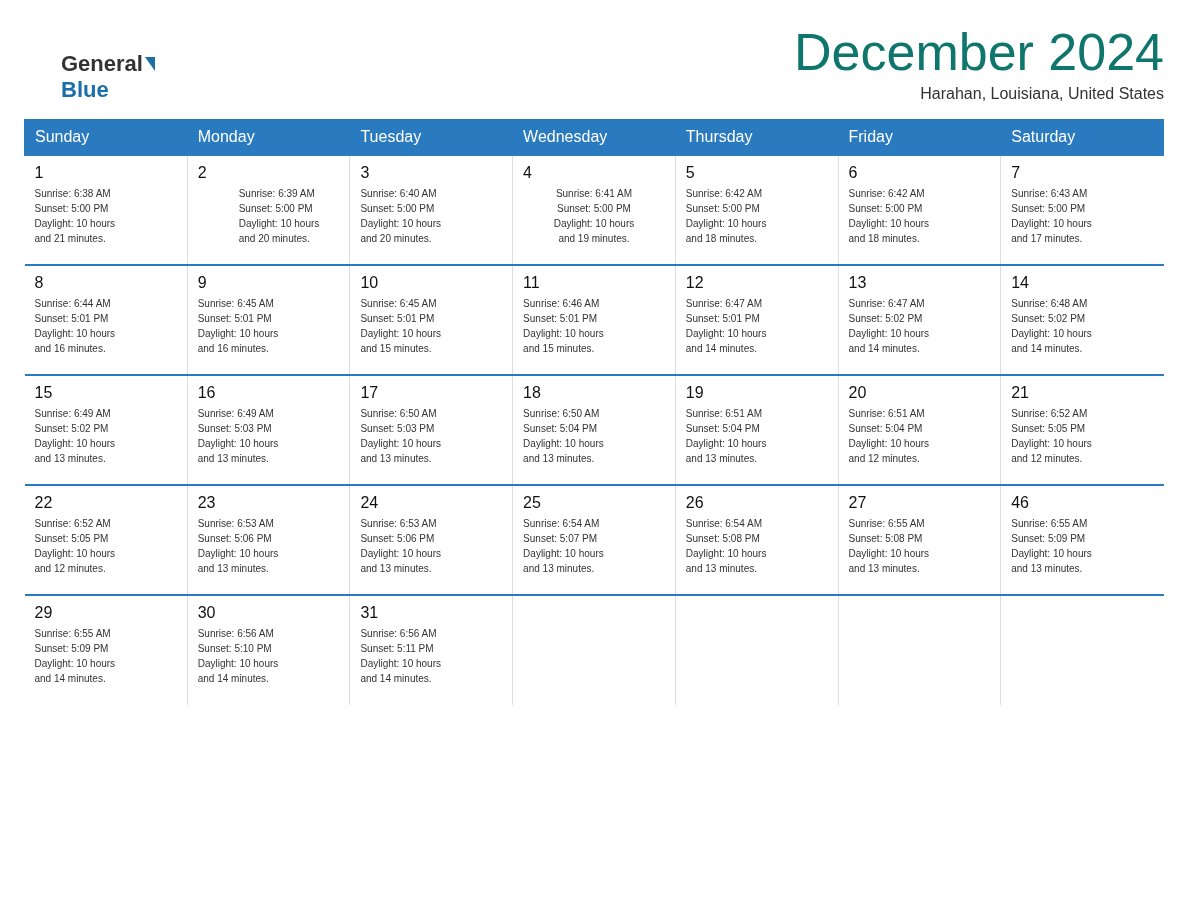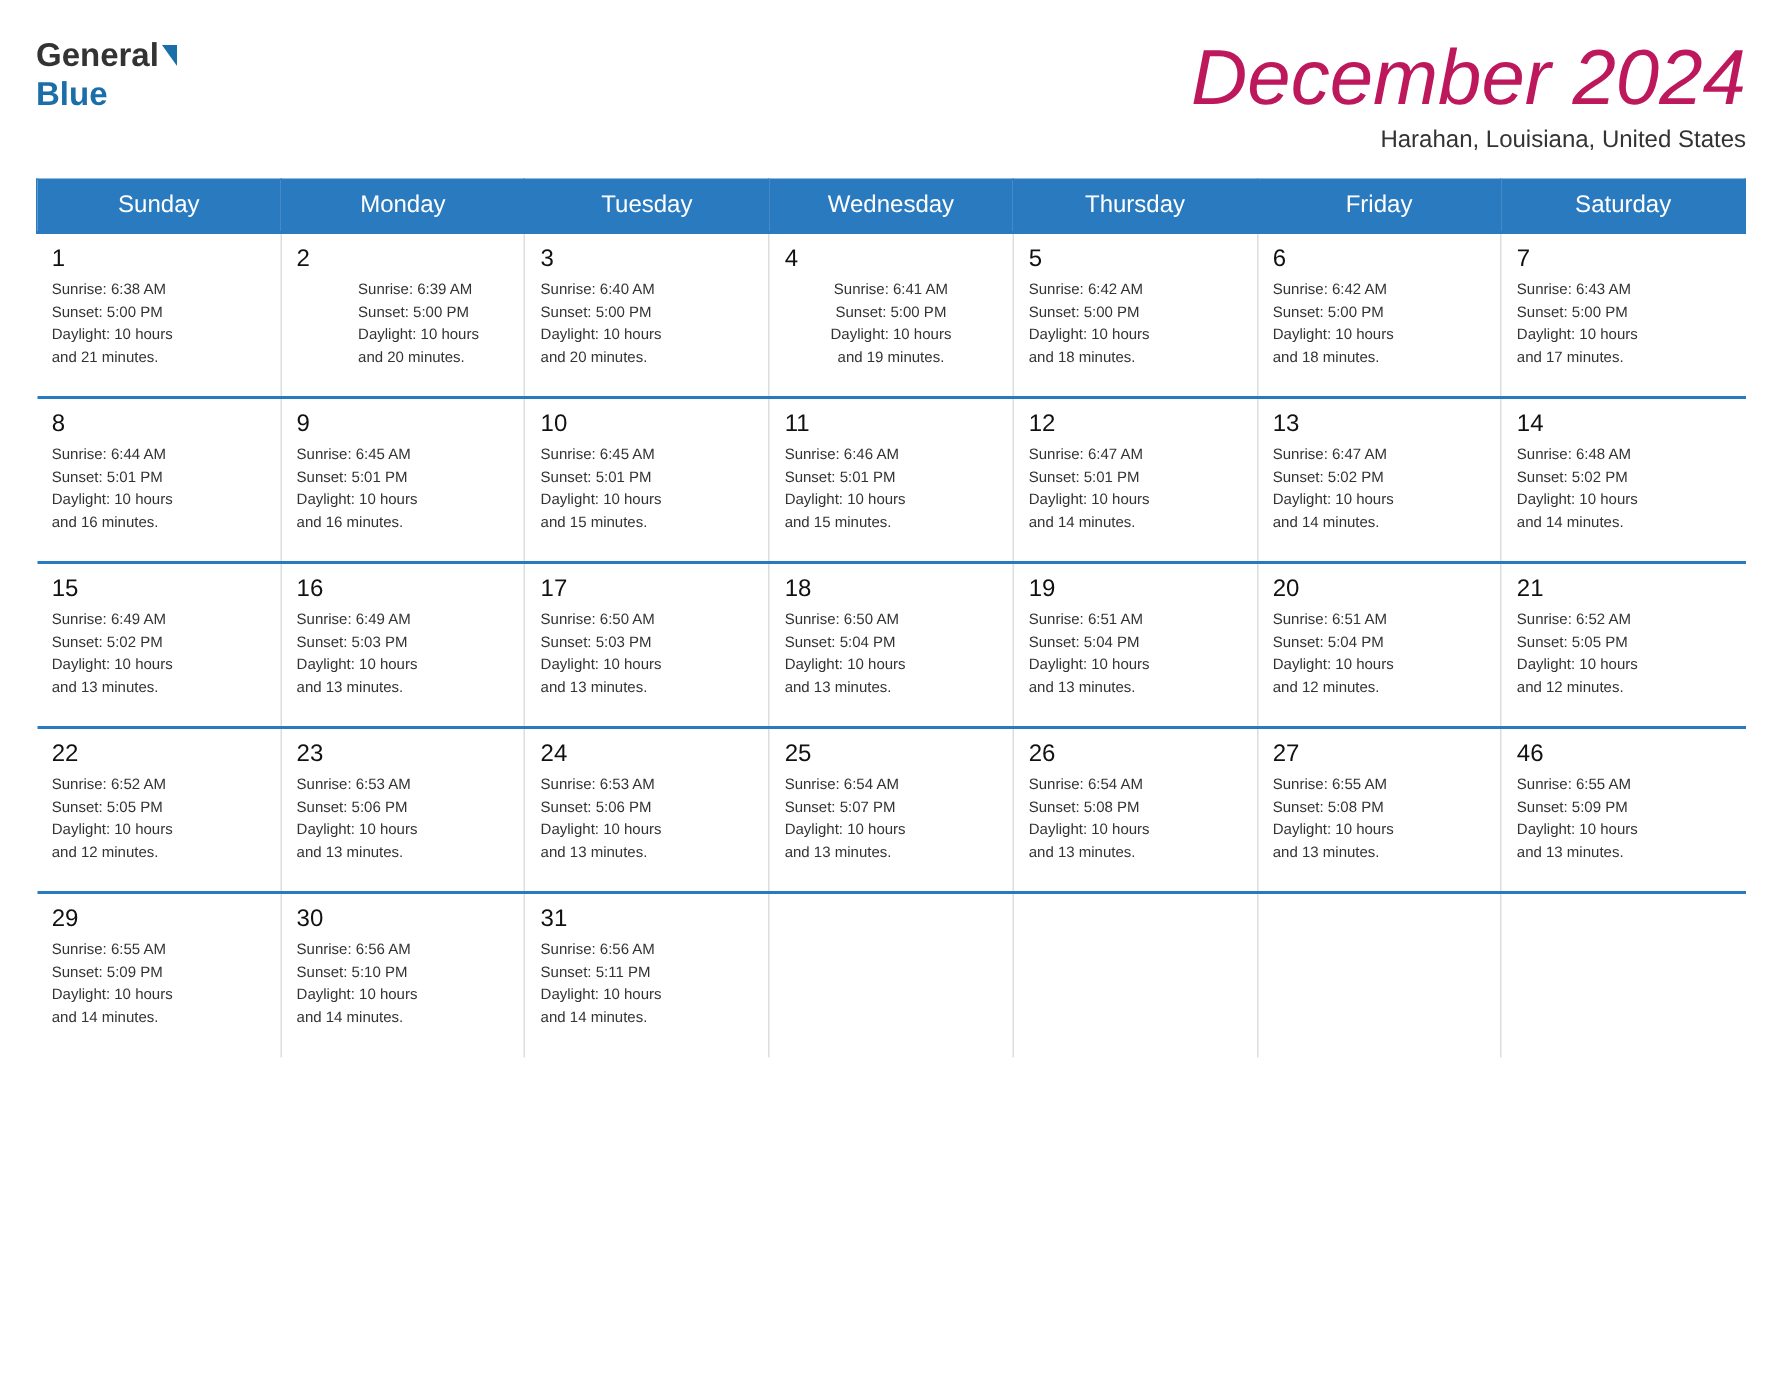--- a/index.html
+++ b/index.html
@@ -5,23 +5,24 @@
     * { box-sizing: border-box; margin: 0; padding: 0; }
     body {
       font-family: Arial, sans-serif;
       background: #fff;
       padding: 24px;
       width: 1188px;
       min-height: 918px;
     }
     .header {
       display: flex;
-      align-items: flex-start;
+      align-items: flex-end;
       justify-content: space-between;
       margin-bottom: 16px;
+      margin-left: 37px;
     }
     .logo {
       display: flex;
       flex-direction: column;
       align-items: flex-start;
     }
     .logo-text {
       display: flex;
       align-items: center;
       font-size: 22px;
@@ -43,43 +44,42 @@
       color: #1a6fa8;
       font-size: 22px;
       font-weight: bold;
     }
     .title-block {
       text-align: right;
     }
     .month-title {
       font-size: 52px;
       font-weight: normal;
-      color: #be185d;
+      color: #0f766e;
       line-height: 1.1;
-      font-style: italic;
     }
     .location-title {
       font-size: 16px;
       color: #333;
       margin-top: 4px;
     }
     table {
       width: 100%;
       border-collapse: collapse;
       table-layout: fixed;
     }
     thead tr {
       background-color: #2a7abf;
     }
     thead th {
       color: #fff;
       font-size: 16px;
       font-weight: normal;
       padding: 8px 10px;
-      text-align: center;
+      text-align: left;
       border: 1px solid #2a7abf;
     }
     tbody tr {
       border-top: 2px solid #2a7abf;
     }
     tbody td {
       vertical-align: top;
       padding: 8px 10px;
       font-size: 13px;
       color: #333;

